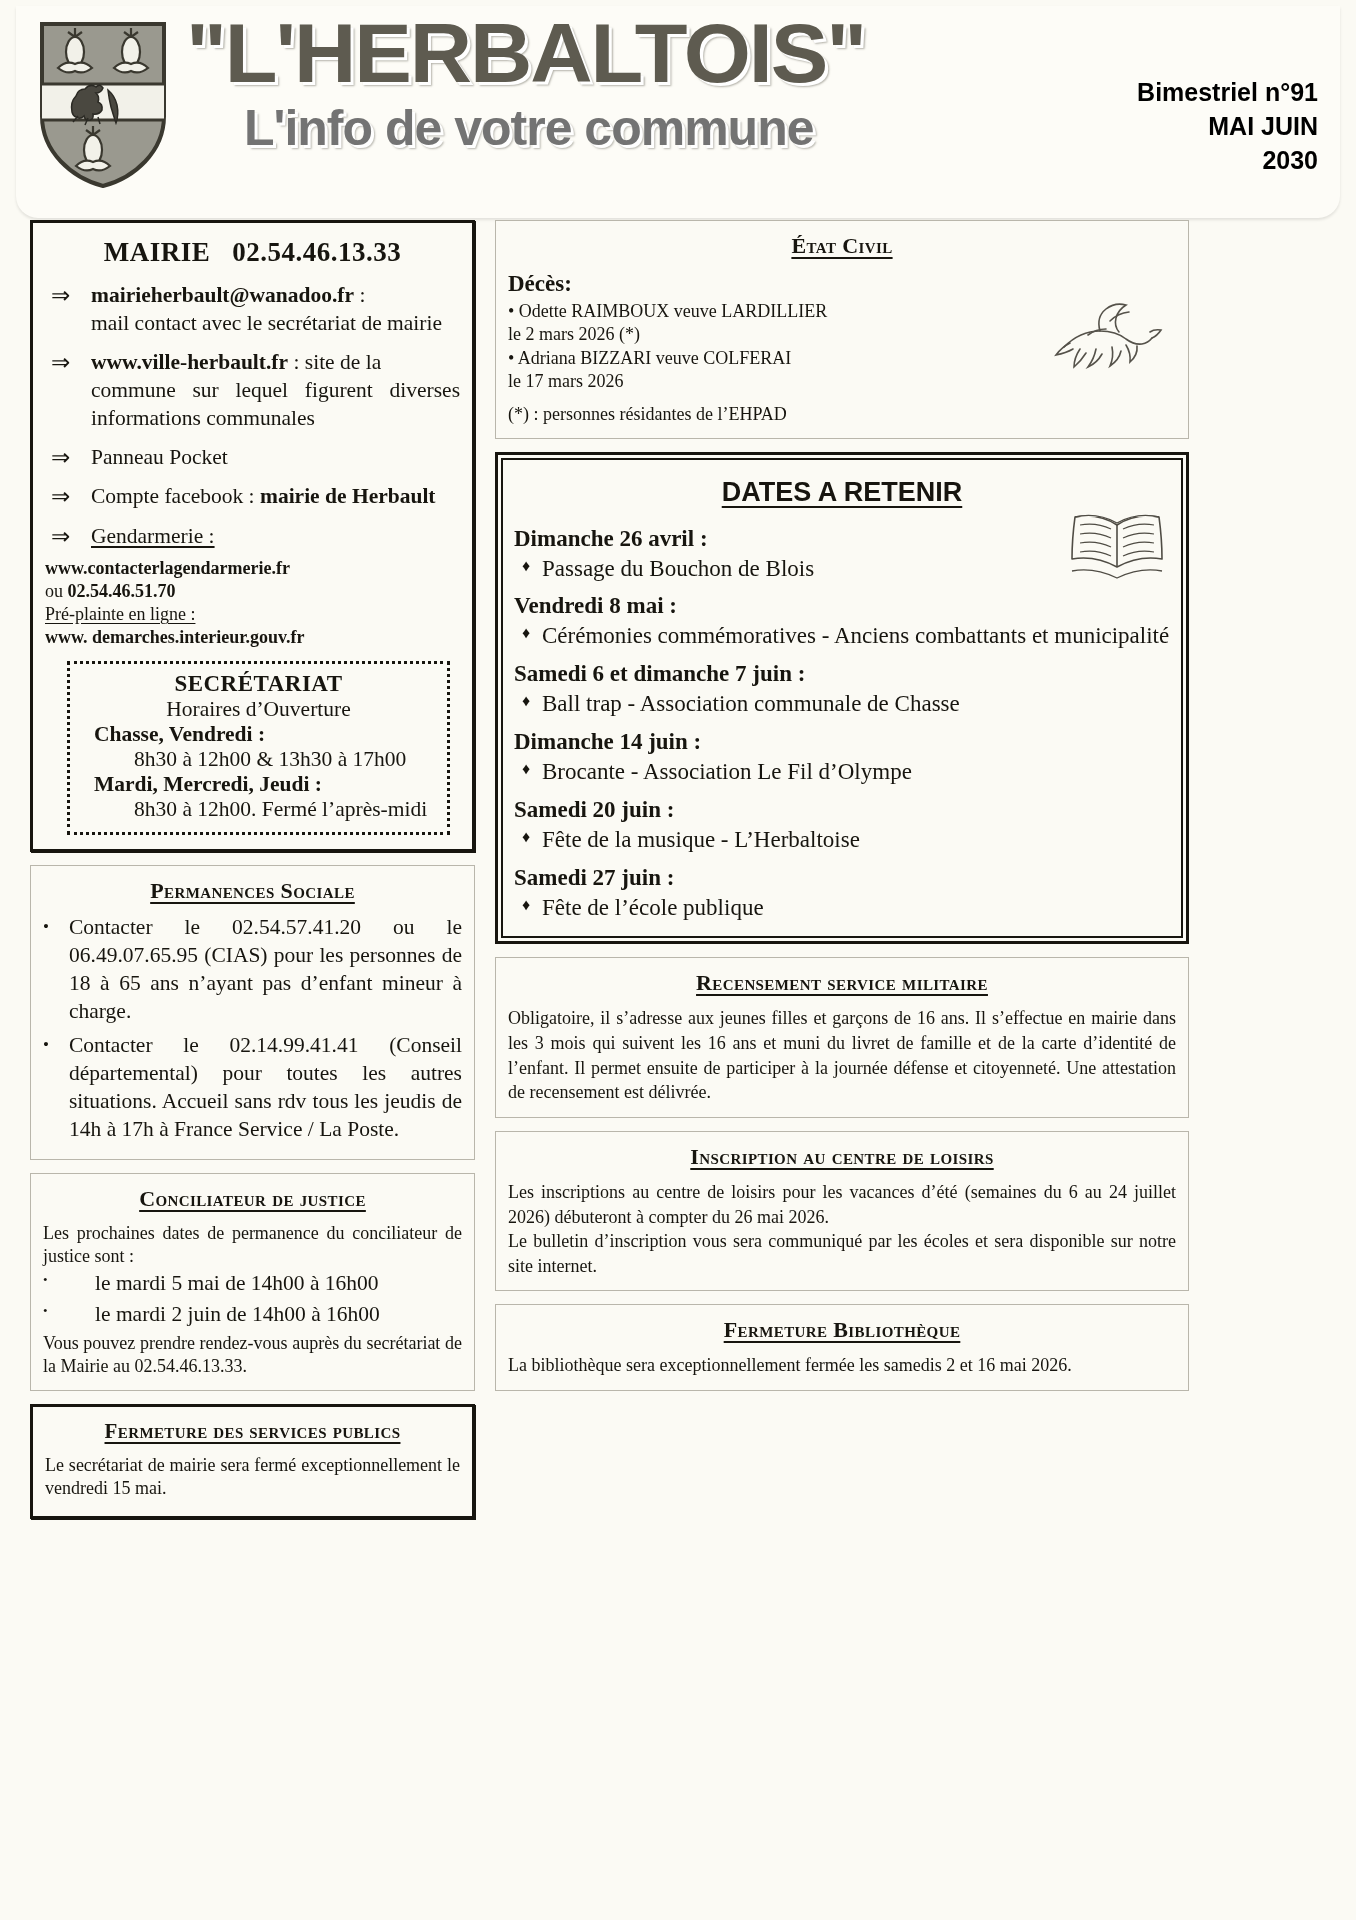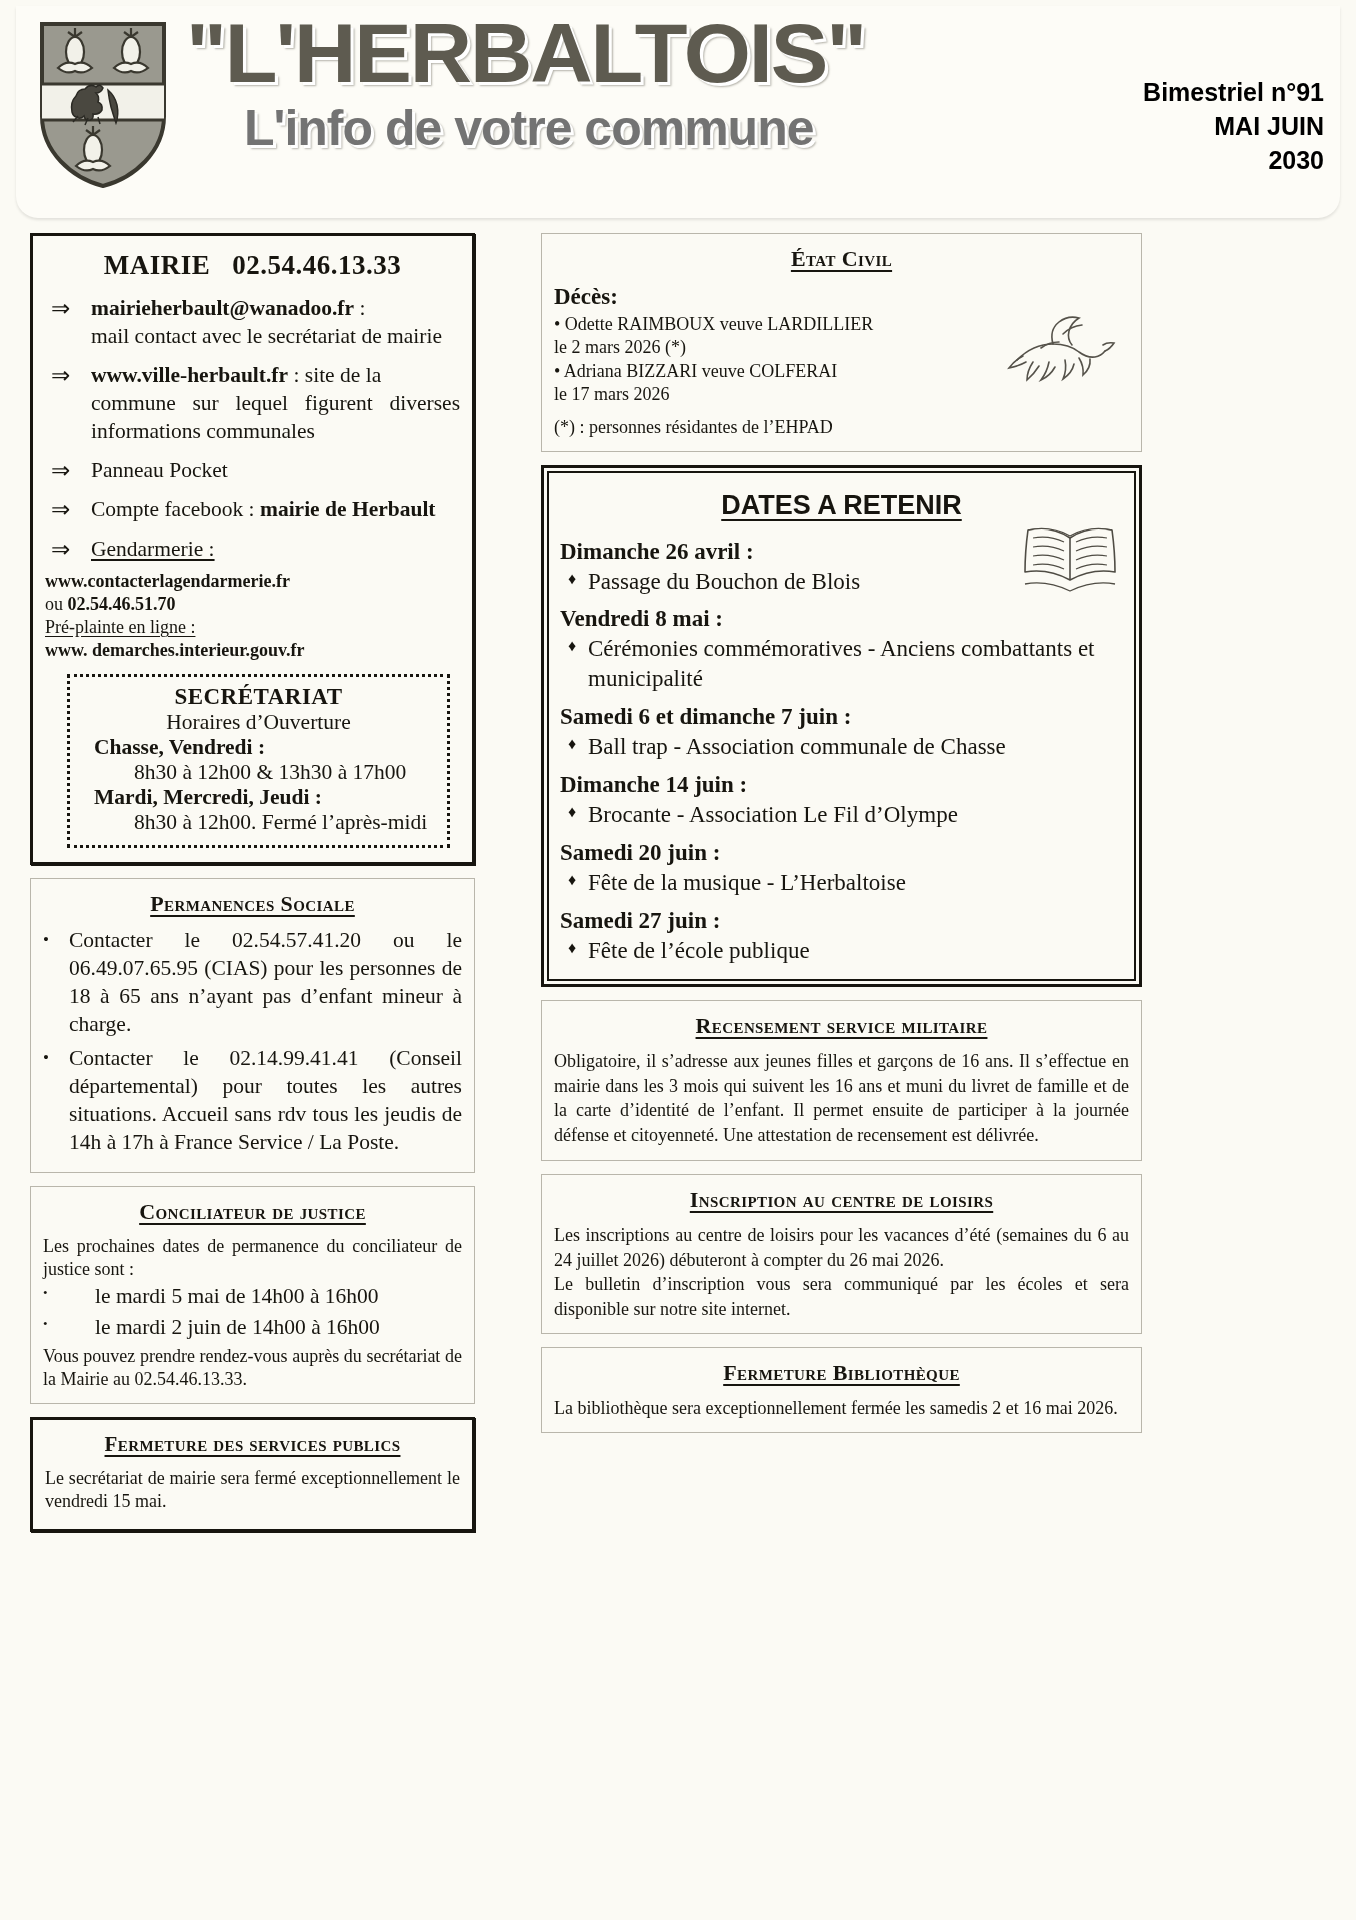--- a/index.html
+++ b/index.html
@@ -47,39 +47,39 @@
     font-weight:bold;
     font-size:50px;
     color:#737373;
     letter-spacing:-1px;
     text-shadow:3px 3px 0 #ffffff, 4px 4px 2px rgba(120,118,108,.5);
     margin-top:2px;
     margin-left:58px;
     white-space:nowrap;
   }
   .issue{
-    position:absolute; right:16px; top:70px;
+    position:absolute; right:22px; top:70px;
     text-align:right;
     font-family:"Liberation Sans", sans-serif;
     font-weight:bold;
     font-size:25px;
     line-height:1.35;
     color:#000;
   }
 
   
   .cols{
     position:absolute;
     left:0; top:218px; right:0;
-    padding:15px 30px;
+    padding:2px 30px;
     display:flex;
     gap:0;
   }
   .col-left{ width:445px; margin-right:20px; }
-  .col-right{ width:601px;margin-left:46px; }
+  .col-right{ width:694px; }
 
   
   .box{
     background:#fbfaf4;
     border:1px solid #b9b6ab;
     margin-bottom:13px;
     padding:8px 12px 12px 12px;
   }
   .box.heavy{
     border:3px solid #17150f;

